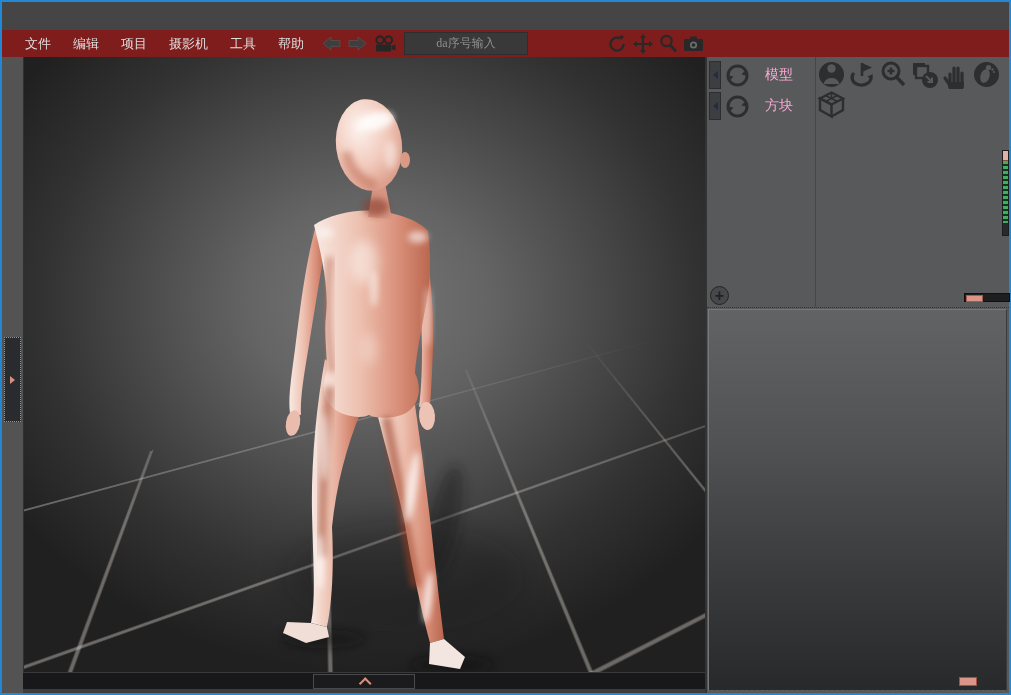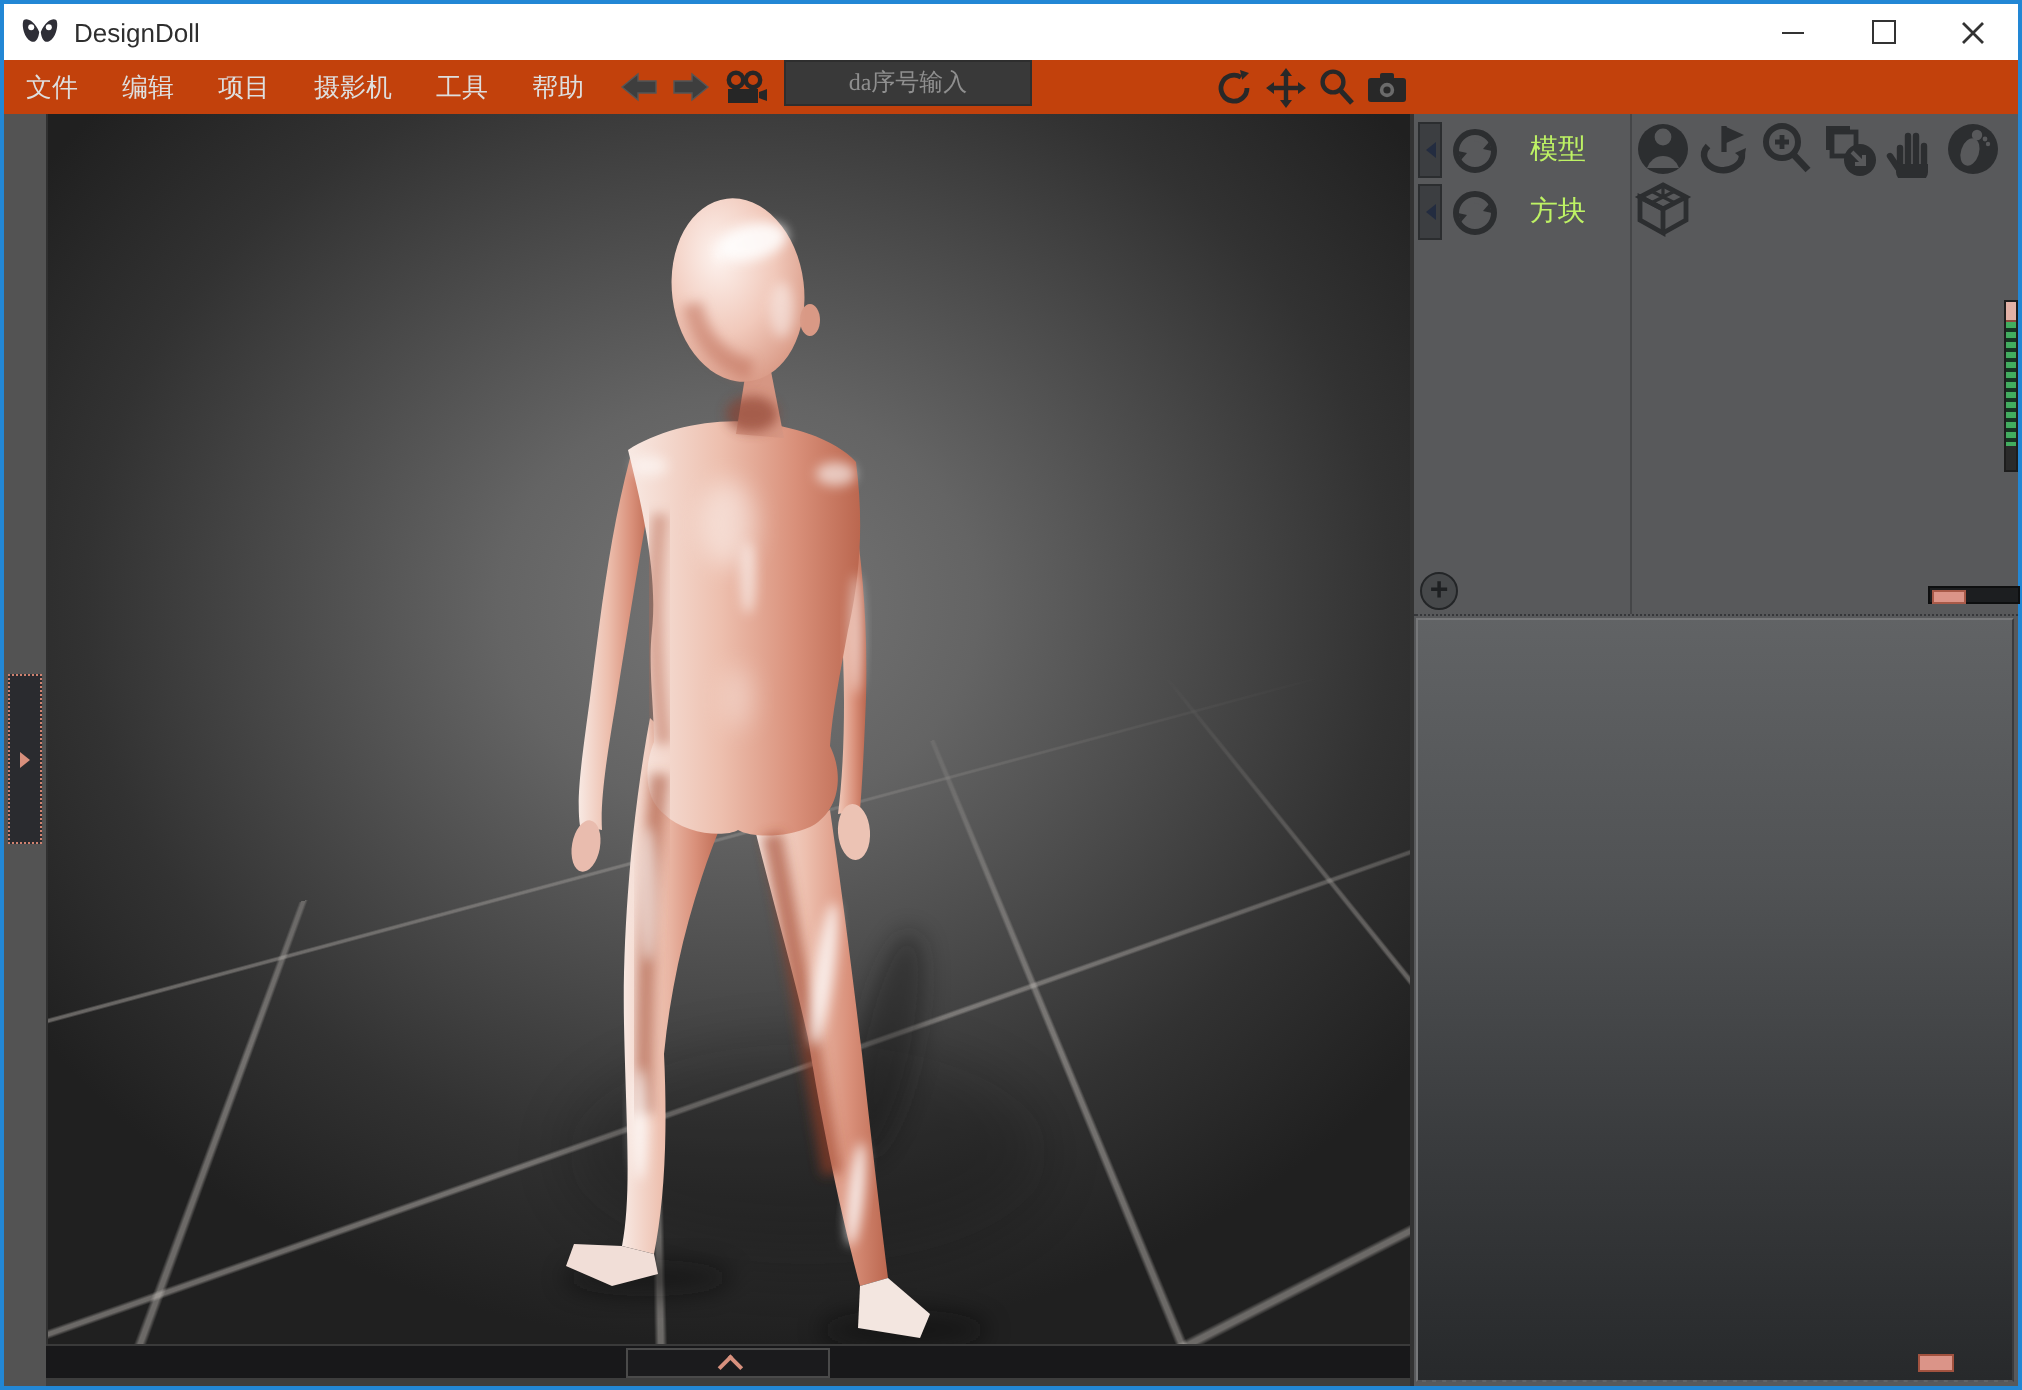--- a/index.html
+++ b/index.html
@@ -13,22 +13,22 @@
   .titlebar{position:absolute;left:0;top:0;right:0;height:28px;background:#ffffff;
             display:flex;align-items:center;}
   .titlebar .logo{margin-left:8px;display:flex;}
   .titlebar .apptitle{margin-left:7px;font-size:13px;color:#2e2e2e;}
   .winbtns{position:absolute;right:0;top:0;height:28px;display:flex;}
   .winbtn{width:45px;height:28px;display:flex;align-items:center;justify-content:center;cursor:default;}
   .glyph-min{width:11px;height:0;border-top:1.6px solid #333;}
   .glyph-max{width:10px;height:10px;border:1.4px solid #333;}
 
   
-  .menubar{position:absolute;left:0;top:28px;right:0;height:27px;background:#c2410c;
-           display:flex;}
+  .menubar{position:absolute;left:0;top:28px;right:0;height:27px;background:#7f1d1d;
+           display:flex;align-items:center;padding-left:12px;}
   .menuitem{padding:0 11px;font-size:13px;color:#dedede;line-height:27px;cursor:default;}
   .histbtns{display:flex;align-items:center;gap:5px;margin-left:6px;}
   .serial{margin-left:8px;width:118px;height:19px;background:#393939;border:1px solid #2e2e2e;
           color:#cfcfcf;font-size:12px;text-align:center;outline:none;font-family:Liberation Serif, serif;}
   .serial::placeholder{color:#8f8f8f;}
   .viewtools{position:absolute;left:605px;top:0;height:27px;display:flex;align-items:center;gap:6px;}
   .mbicon{display:flex;align-items:center;justify-content:center;}
 
   
   .workspace{position:absolute;left:0;top:55px;right:0;bottom:0;background:#3c3c3c;}
@@ -62,21 +62,21 @@
   .understrip{position:absolute;left:21px;top:632px;width:682px;bottom:0;background:#3d3d3d;}
 
   
   .rightpanel{position:absolute;left:703px;right:0;top:0;bottom:0;background:#58595b;border-left:2px solid #333;box-sizing:border-box;}
   .rp-upper{position:absolute;left:0;right:0;top:0;height:250px;border-bottom:1px dotted #36373a;}
   .rp-divider{position:absolute;left:108px;top:0;height:250px;width:1px;background:#454648;}
   .rp-item{position:absolute;left:2px;height:28px;display:flex;align-items:center;cursor:default;}
   .collapse{width:12px;height:28px;background:#3c3e41;border:1px solid #2b2d2f;box-sizing:border-box;
             display:flex;align-items:center;justify-content:center;}
   .collapse .tri{width:0;height:0;border-right:5px solid #232c40;border-top:4px solid transparent;border-bottom:4px solid transparent;}
-  .rp-item .lbl{margin-left:14px;font-size:14px;color:#bef264;}
+  .rp-item .lbl{margin-left:14px;font-size:14px;color:#f9a8d4;}
   .circicon{margin-left:3px;display:flex;}
   .toolrow1{position:absolute;left:110px;top:3px;display:flex;gap:2px;}
   .toolrow2{position:absolute;left:110px;top:33px;display:flex;}
   .tool{width:29px;height:29px;display:flex;align-items:center;justify-content:center;}
   .vslider{position:absolute;right:0px;top:93px;width:7px;height:86px;border:1px solid #1d1d1d;background:#2a2a2a;box-sizing:border-box;}
   .vslider .knob{height:9px;background:#e2b1a6;border-bottom:1px solid #8a4a3c;}
   .vslider .green{height:62px;background:repeating-linear-gradient(180deg,#42ad5f 0 3px,#173321 3px 5px);}
   .plusbtn{position:absolute;left:3px;top:229px;width:19px;height:19px;border-radius:50%;
            background:#46484a;border:1px solid #232527;color:#1e2022;font-size:16px;font-weight:bold;
            line-height:17px;text-align:center;box-sizing:border-box;}
@@ -86,46 +86,20 @@
             background:linear-gradient(180deg,#616365 0%,#505254 35%,#3a3c3e 68%,#27292b 100%);
             border:1px solid #77787a;border-right-color:#3a3b3d;border-bottom:1px dashed #55565a;box-sizing:border-box;}
   .rp-lower .thumb2{position:absolute;right:29px;bottom:4px;width:16px;height:7px;background:#db9488;border:1px solid #a2523f;}
   .icon svg{display:block;}
 </style>
 </head>
 <body>
 
 <div class="win">
 
-  <div class="titlebar">
-    <span class="logo icon">
-      <svg width="20" height="17" viewBox="0 0 20 17">
-        <path d="M9.6 8 C7 1.5 2.2 0.6 1.6 2.6 C0.8 5.2 2.2 11 5.4 12.6 C7.6 13.7 9.2 11.8 9.6 8 Z" fill="#2e2e36"></path>
-        <path d="M10.4 8 C13 1.5 17.8 0.6 18.4 2.6 C19.2 5.2 17.8 11 14.6 12.6 C12.4 13.7 10.8 11.8 10.4 8 Z" fill="#2e2e36"></path>
-        <circle cx="5.6" cy="5.6" r="1.5" fill="#fff"></circle>
-          <circle cx="14.4" cy="5.6" r="1.5" fill="#fff"></circle>
-      </svg>
-    </span>
-    <span class="apptitle">DesignDoll</span>
-    <div class="winbtns">
-      <div class="winbtn">
-          <span class="glyph-min"></span>
-        </div>
-      <div class="winbtn">
-          <span class="glyph-max"></span>
-        </div>
-      <div class="winbtn">
-        <span class="icon">
-          <svg width="11" height="11" viewBox="0 0 11 11">
-              <path d="M0.5 0.5 L10.5 10.5 M10.5 0.5 L0.5 10.5" stroke="#333" stroke-width="1.4"></path>
-            </svg>
-        </span>
-      </div>
-    </div>
-  </div>
 
   <div class="menubar tex">
     <span class="menuitem">文件</span>
     <span class="menuitem">编辑</span>
     <span class="menuitem">项目</span>
     <span class="menuitem">摄影机</span>
     <span class="menuitem">工具</span>
     <span class="menuitem">帮助</span>
 
     <span class="histbtns">

